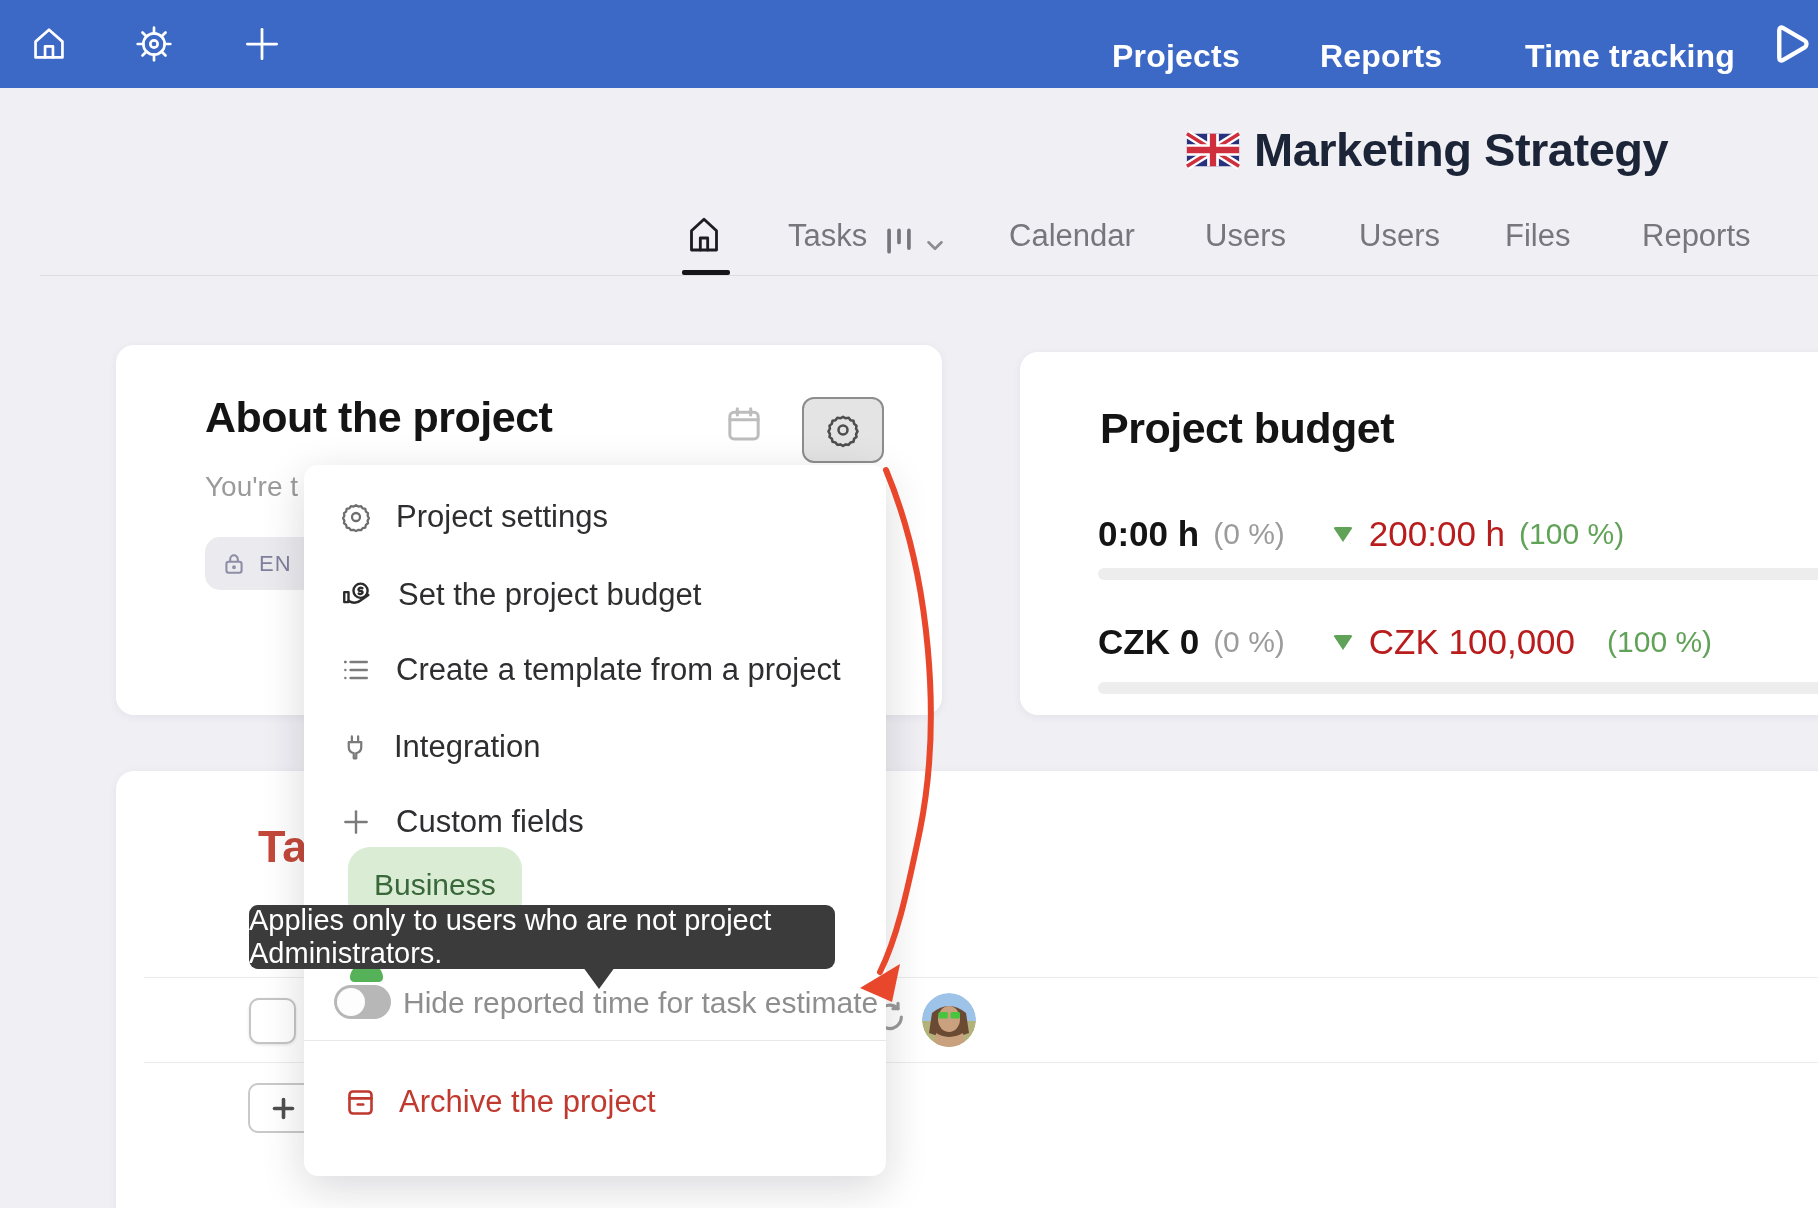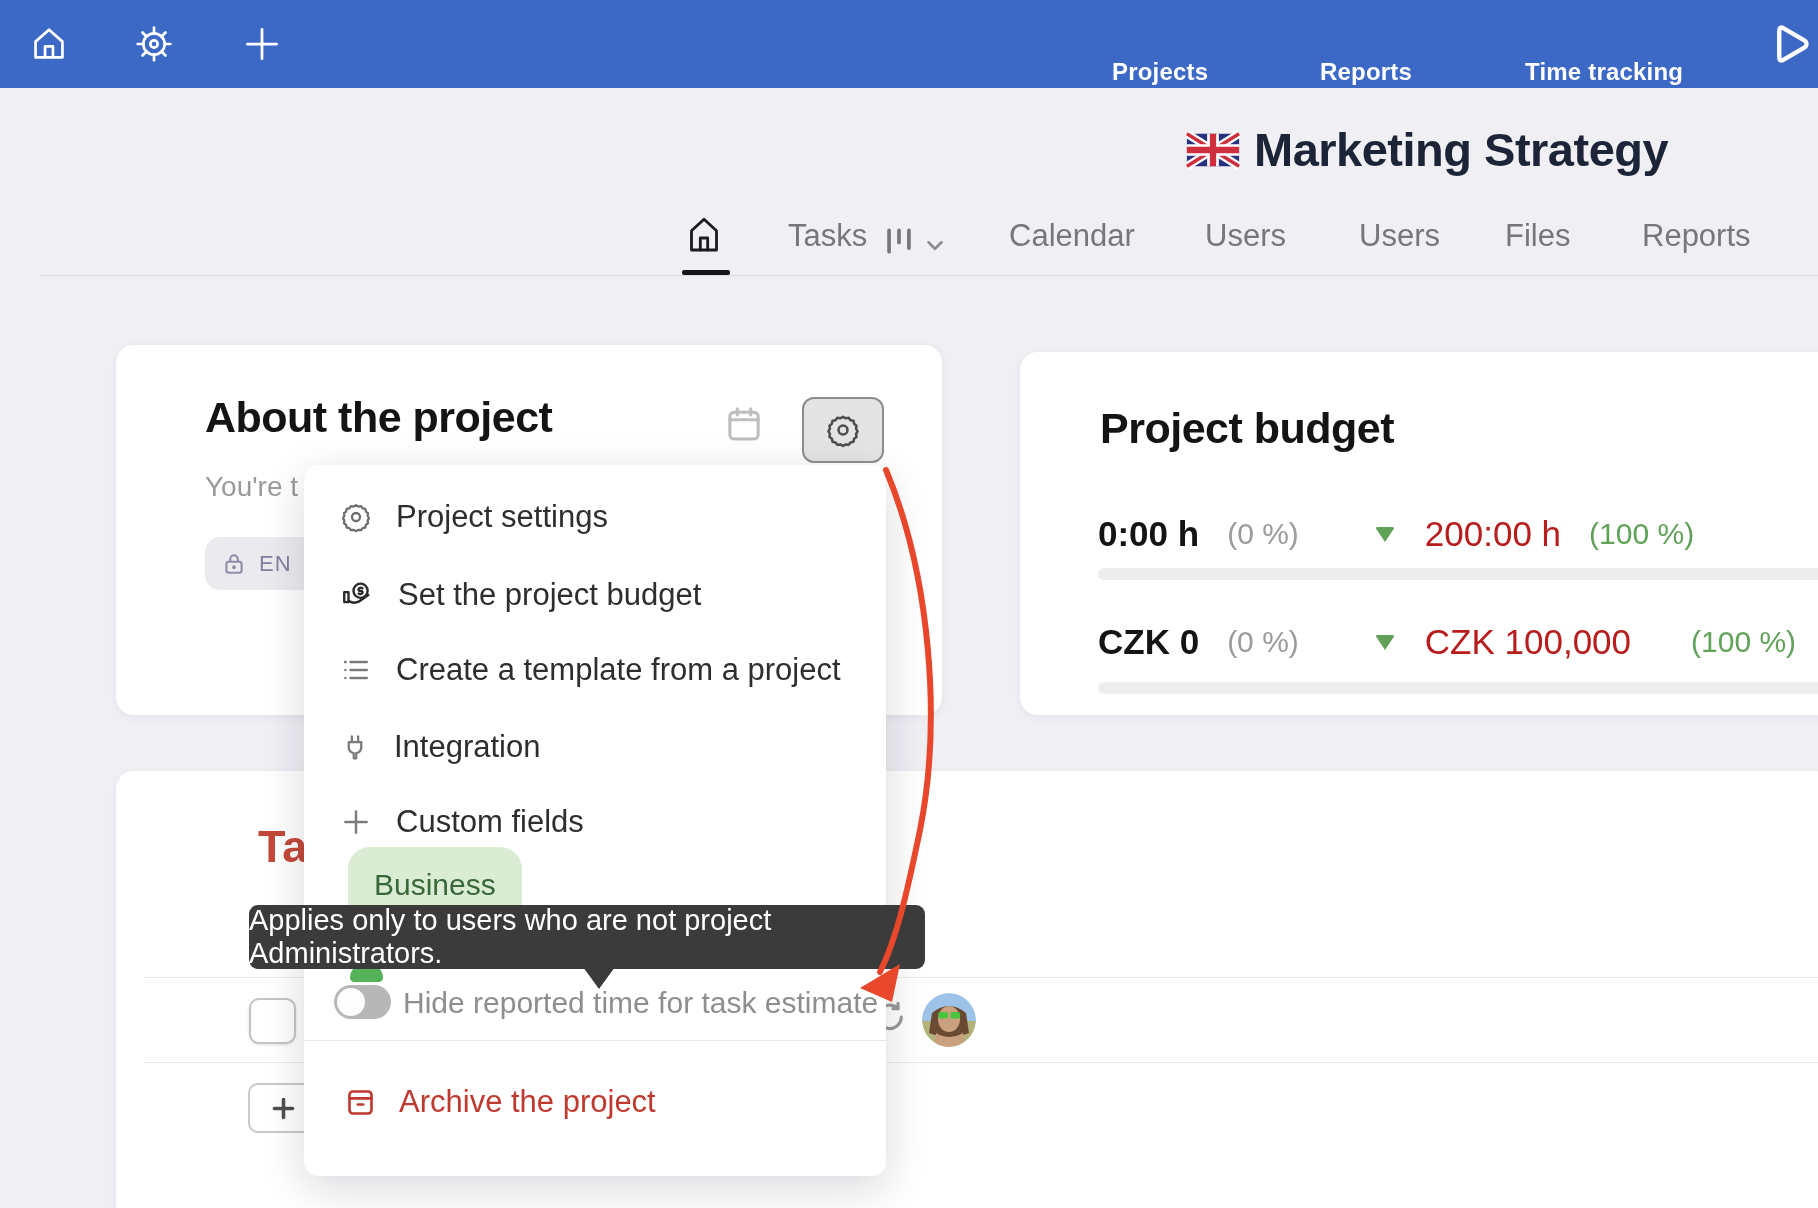--- a/index.html
+++ b/index.html
@@ -2,22 +2,22 @@
 <html><head>
 <meta charset="utf-8">
 <style>
   html,body{margin:0;padding:0;background:#e7e6ea;}
   .stage{position:relative;width:1818px;height:1208px;overflow:hidden;
          background:#f0eff4;font-family:"Liberation Sans",sans-serif;}
 
   
   .topbar{position:absolute;left:0;top:0;width:1818px;height:88px;background:#3c68c6;}
   .topbar .bicon{position:absolute;top:0;height:88px;display:flex;align-items:center;cursor:pointer;}
-  .nav-link{position:absolute;top:16px;height:112px;display:flex;align-items:center;
-            color:#fff;font-size:24px;font-weight:700;letter-spacing:.2px;cursor:pointer;}
+  .nav-link{position:absolute;top:0;height:112px;display:flex;align-items:center;
+            color:#fff;font-size:32px;font-weight:700;letter-spacing:.2px;cursor:pointer;}
 
   
   .page-title{position:absolute;left:1186px;top:122px;display:flex;align-items:center;gap:14px;}
   .page-title h1{margin:0;font-size:47px;font-weight:800;color:#1c2438;letter-spacing:-.5px;}
 
   
   .tabs-divider{position:absolute;left:40px;right:0;top:275px;height:1px;background:#dddce1;}
   .tab{position:absolute;top:218px;color:#76767c;font-size:31px;font-weight:500;cursor:pointer;}
   .tab-home-underline{position:absolute;left:682px;top:270px;width:48px;height:5px;background:#15151a;border-radius:2px;}
 
@@ -30,21 +30,21 @@
   .card-title{position:absolute;font-size:43px;font-weight:800;color:#141414;letter-spacing:-.5px;}
   .teaser{position:absolute;left:89px;top:126px;font-size:28px;color:#9b9b9b;}
   .lang-badge{position:absolute;left:89px;top:192px;width:122px;height:53px;border-radius:15px;
               background:#ebebef;display:flex;align-items:center;gap:12px;padding-left:16px;box-sizing:border-box;}
   .lang-badge span{font-size:22px;color:#80809e;letter-spacing:1px;}
   .gear-btn{position:absolute;left:686px;top:52px;width:82px;height:66px;border-radius:12px;
             background:#e4e4e4;border:2px solid #8d8d8d;box-sizing:border-box;
             display:flex;align-items:center;justify-content:center;cursor:pointer;}
 
   
-  .b-row{position:absolute;left:78px;display:flex;align-items:center;gap:28px;white-space:nowrap;}
+  .b-row{position:absolute;left:78px;display:flex;align-items:center;gap:14px;white-space:nowrap;}
   .b-spent{font-size:35px;font-weight:800;color:#141414;}
   .b-muted{font-size:30px;color:#9b9b9b;}
   .b-green{font-size:35px;color:#b91c1c;}
   .b-green-sm{font-size:30px;color:#60a257;}
   .tri-down{width:0;height:0;border-left:10px solid transparent;border-right:10px solid transparent;
             border-top:15px solid #60a257;border-radius:3px;margin:0 2px;}
   .b-bar{position:absolute;left:78px;width:742px;height:12px;border-radius:6px;background:#ededed;}
 
   
   .tasks-heading{position:absolute;left:142px;top:50px;font-size:45px;font-weight:800;color:#c4483a;}
@@ -70,21 +70,21 @@
   .toggle{position:absolute;left:30px;top:520px;width:57px;height:34px;border-radius:17px;
           background:#b7b7b7;cursor:pointer;}
   .toggle::after{content:"";position:absolute;left:3px;top:3px;width:28px;height:28px;border-radius:50%;background:#fdfdfd;}
   .toggle-label{position:absolute;left:99px;top:521px;font-size:30px;color:#8e8e8e;white-space:nowrap;}
   .m-divider{position:absolute;left:0;right:0;top:575px;height:1px;background:#e8e8e8;}
   .archive-item{position:absolute;left:0;top:606px;width:100%;height:62px;display:flex;align-items:center;
                 gap:22px;padding-left:40px;box-sizing:border-box;cursor:pointer;}
   .archive-item span{font-size:31px;color:#c0392f;}
 
   
-  .tooltip{position:absolute;left:249px;top:905px;width:676px;height:64px;border-radius:9px;
+  .tooltip{position:absolute;left:249px;top:905px;width:586px;height:64px;border-radius:9px;
            background:#3b3b3b;z-index:12;display:flex;align-items:center;justify-content:center;}
   .tooltip span{color:#fff;font-size:29px;}
   .tooltip .caret{position:absolute;left:334px;top:62px;width:0;height:0;
                   border-left:16px solid transparent;border-right:16px solid transparent;
                   border-top:22px solid #3b3b3b;}
 
   .arrow-overlay{position:absolute;left:0;top:0;z-index:15;pointer-events:none;}
   .repeat-glyph{position:absolute;left:752px;top:226px;}
 </style>
 </head>

